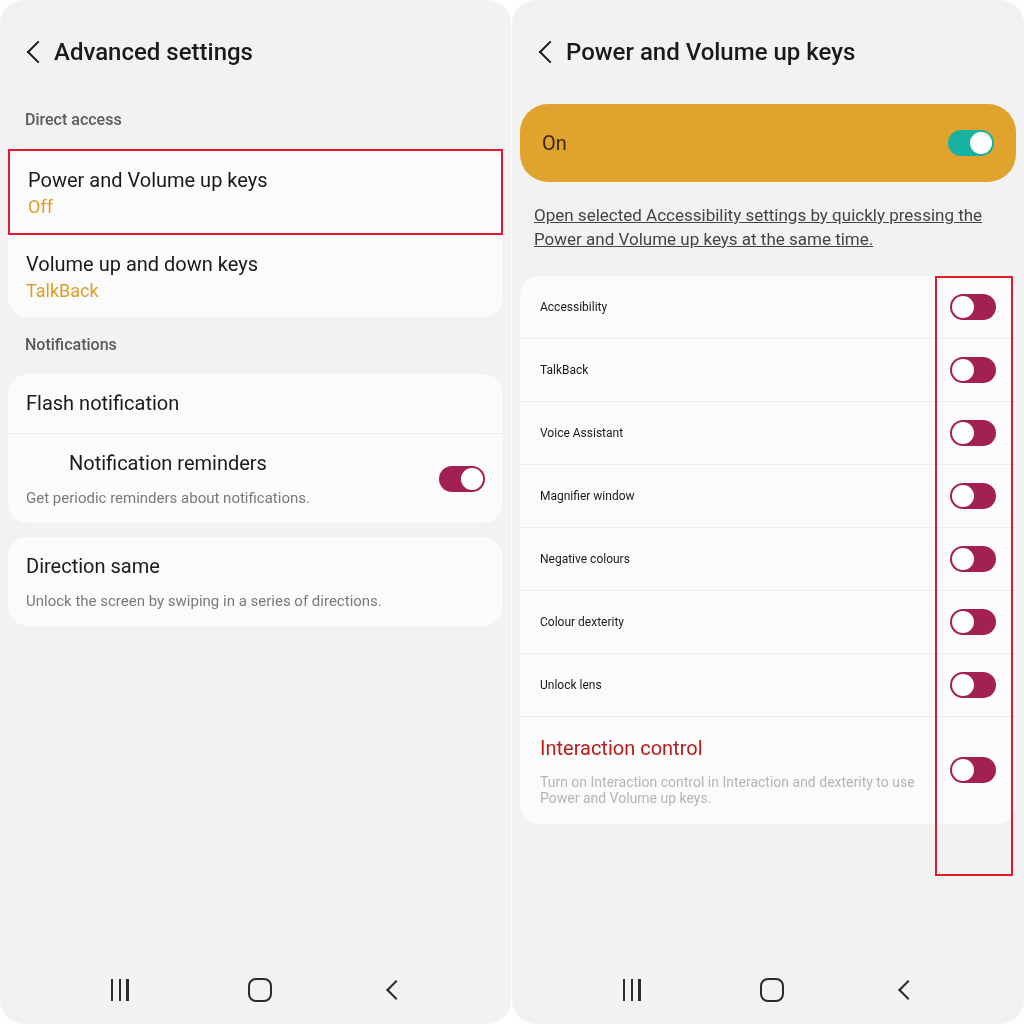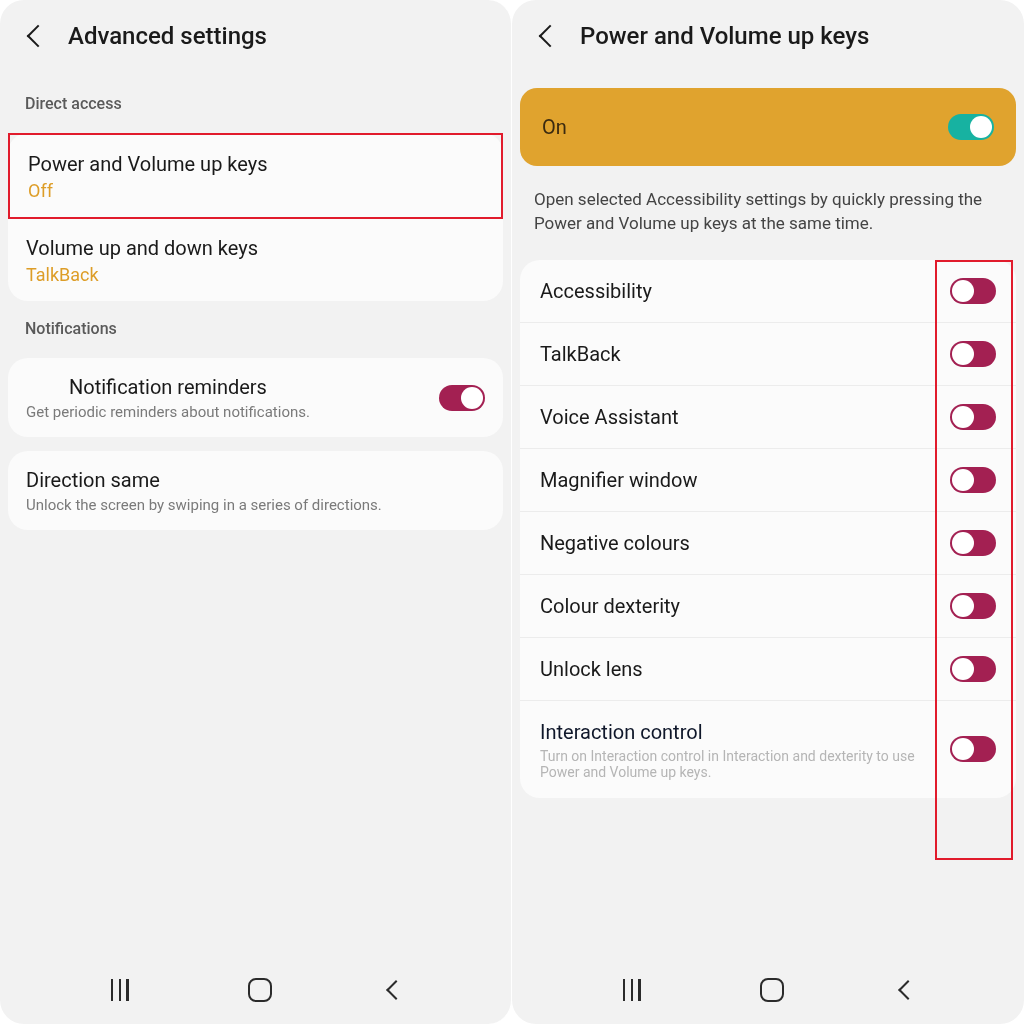--- a/index.html
+++ b/index.html
@@ -16,22 +16,22 @@
     height: 1024px;
     background: #f2f2f2;
     position: relative;
     border-radius: 24px;
     overflow: hidden;
   }
   .screen-left { border-right: 1px solid #fff; }
   .header {
     display: flex;
     align-items: center;
-    padding: 22px 20px 26px 30px;
-    gap: 22px;
+    padding: 38px 20px 26px 30px;
+    gap: 8px;
   }
   .back-chevron {
     width: 16px;
     height: 16px;
     border-left: 2.5px solid #1a1a1a;
     border-bottom: 2.5px solid #1a1a1a;
     transform: rotate(45deg);
   }
   .header-title {
     font-size: 24px;
@@ -60,23 +60,23 @@
     line-height: 1.35;
   }
   .item-sub-accent {
     font-size: 18px;
     color: #dd9d27;
     margin-top: 2px;
   }
   .item-sub-desc {
     font-size: 15px;
     color: #7a7a7a;
-    margin-top: 2px;
-  }
-  .item-disabled .item-title { color: #0f172a; }
+    margin-top: 12px;
+  }
+  .item-disabled .item-title { color: #b91c1c; }
   .item-disabled .item-sub-desc { color: #b5b5b5; font-size:14px; }
   .highlight-box {
     border: 2px solid #e11b2c;
   }
   .row-flex {
     display: flex;
     align-items: center;
     justify-content: space-between;
     text-align: center;
   }
@@ -98,55 +98,56 @@
   }
   .toggle-on-gold { background: #17b2a1; }
   .toggle-on-gold .thumb { right: 2px; }
   .toggle-on-wine { background: #a32052; }
   .toggle-on-wine .thumb { right: 2px; }
   .toggle-off-wine { background: #a32052; }
   .toggle-off-wine .thumb { left: 2px; }
   
   .gold-banner {
     background: #e0a32e;
-    border-radius: 17px;
+    border-radius: 28px;
     margin: 12px 8px 0;
     padding: 26px 22px;
     display: flex;
     align-items: center;
     justify-content: space-between;
   }
   .gold-banner .banner-label {
     font-size: 20px;
     color: #3a2a10;
   }
   .desc-para {
     font-size: 17px;
     color: #444;
     padding: 22px 22px 24px;
     line-height: 1.4;
+    text-decoration: underline;
   }
   
   .right-card {
     background: #fbfbfb;
     border-radius: 20px;
     margin: 0 8px;
     position: relative;
   }
   .right-list-item {
     padding: 18px 20px;
     border-bottom: 1px solid #ececec;
   }
   .right-list-item:last-child { border-bottom: none; }
   .right-row {
     display: flex;
     align-items: center;
     justify-content: space-between;
   }
-  .right-title { font-size: 20px; color: #1a1a1a; }
+  .right-title { font-size: 12px; color: #1a1a1a; }
   .right-highlight {
     position: absolute;
     border: 2px solid #e11b2c;
     top: 0px;
     right: 3px;
     width: 78px;
     height: 600px;
     pointer-events: none;
   }
   
@@ -201,20 +202,23 @@
       <div class="item-sub-accent">Off</div>
     </div>
     <div class="list-item">
       <div class="item-title">Volume up and down keys</div>
       <div class="item-sub-accent">TalkBack</div>
     </div>
   </div>
 
   <div class="section-header">Notifications</div>
   <div class="card">
+    <div class="list-item">
+      <div class="item-title">Flash notification</div>
+    </div>
     <div class="list-item row-flex">
       <div>
         <div class="item-title">Notification reminders</div>
         <div class="item-sub-desc">Get periodic reminders about notifications.</div>
       </div>
       <div class="toggle toggle-on-wine">
           <div class="thumb"></div>
         </div>
     </div>
   </div>

